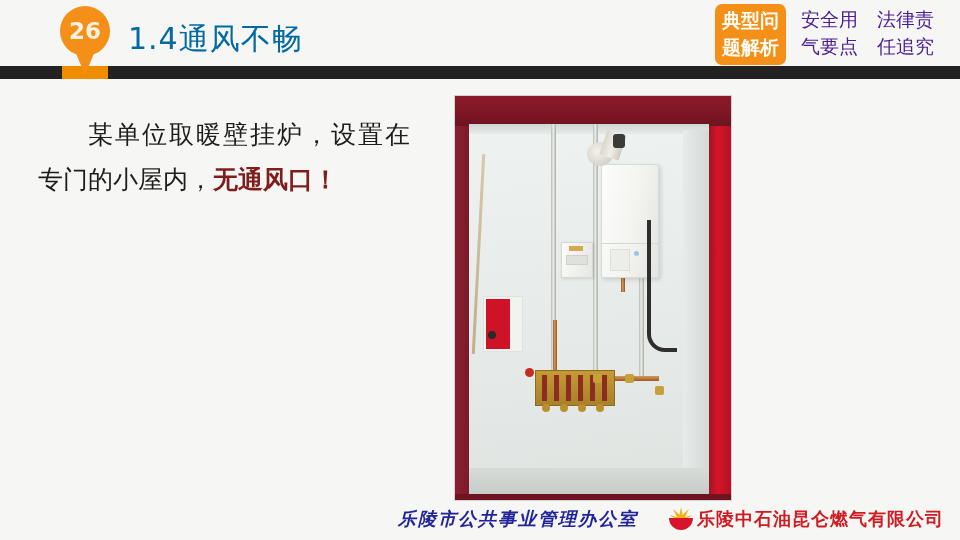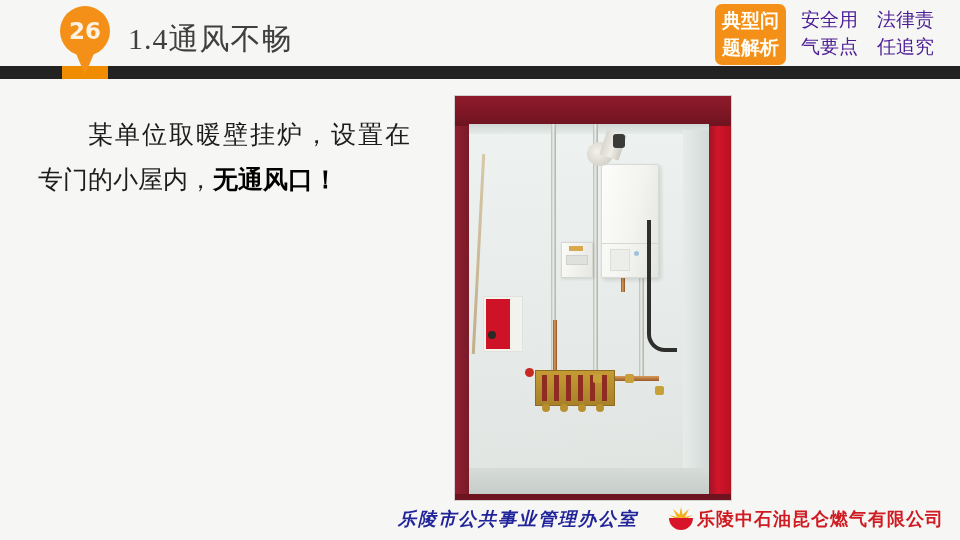--- a/index.html
+++ b/index.html
@@ -28,23 +28,22 @@
     clip-path:polygon(0% 0%,100% 0%,50% 100%);
   }
   #pin .num{
     position:absolute;left:0;top:0;width:50px;height:50px;
     display:flex;align-items:center;justify-content:center;
     color:#fdf2e2;font-size:23px;font-weight:bold;letter-spacing:0px;
     z-index:3;
   }
   #page-title{
     position:absolute;left:128px;top:19px;
-    font-size:30px;color:#404040;letter-spacing:1px;
+    font-size:30px;color:#0369a1;letter-spacing:1px;
     white-space:nowrap;
-    font-family:Liberation Serif, serif;
   }
 
   
   #nav{position:absolute;right:22px;top:4px;height:62px;display:flex;align-items:flex-start;gap:11px;}
   .nav-item{
     font-size:19px;line-height:27px;color:#4c1d95;
     text-align:center;white-space:nowrap;
     padding:2px 4px 1px 4px;
   }
   .nav-item .l1,.nav-item .l2{display:block;}
@@ -54,21 +53,21 @@
   }
 
   
   #bodytext{
     position:absolute;left:38px;top:112px;width:372px;
     font-size:25px;line-height:45px;color:#1d1d1d;
     letter-spacing:0px;
   }
   #bodytext p{margin:0 0 32px 0;text-indent:2em;text-align:justify;}
   #bodytext p:last-child{margin-bottom:0;}
-  .hl{color:#000000;font-weight:bold;}
+  .hl{color:#7f1d1d;font-weight:bold;}
 
   
   #photo{
     position:absolute;left:455px;top:96px;width:276px;height:404px;
     background:#c0142a;
     box-shadow:0 0 0 1px rgba(150,140,140,.35);
     overflow:hidden;
   }
   
   #photo .frame-top{position:absolute;left:0;top:0;width:276px;height:30px;

